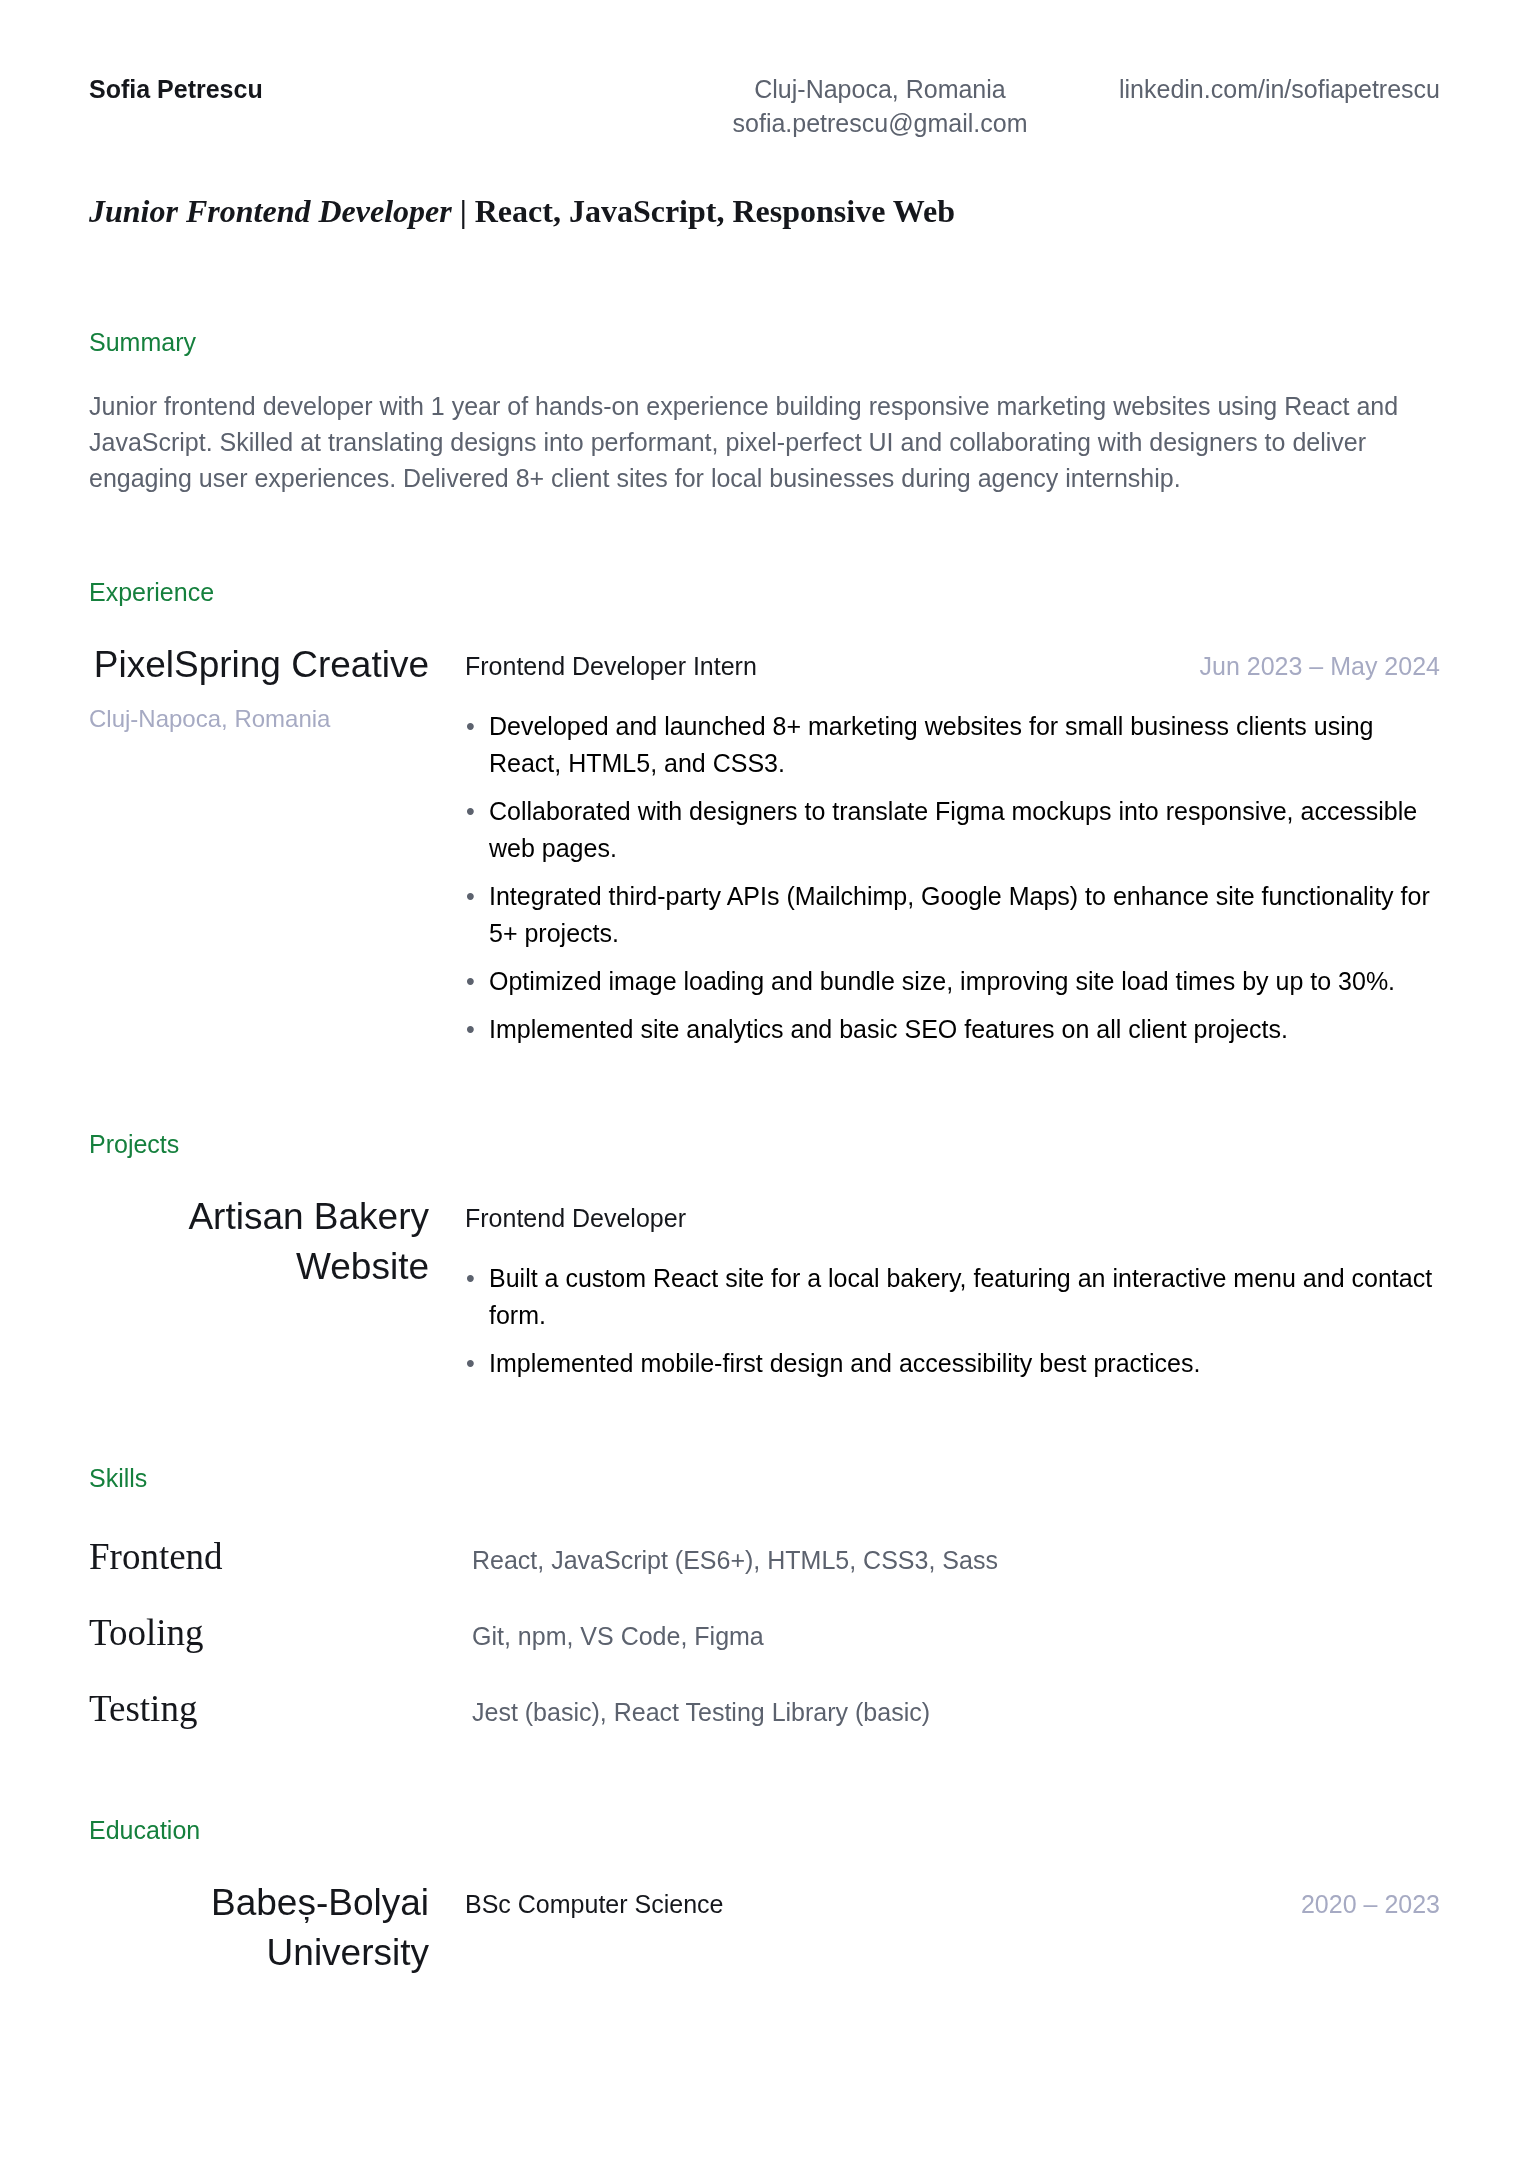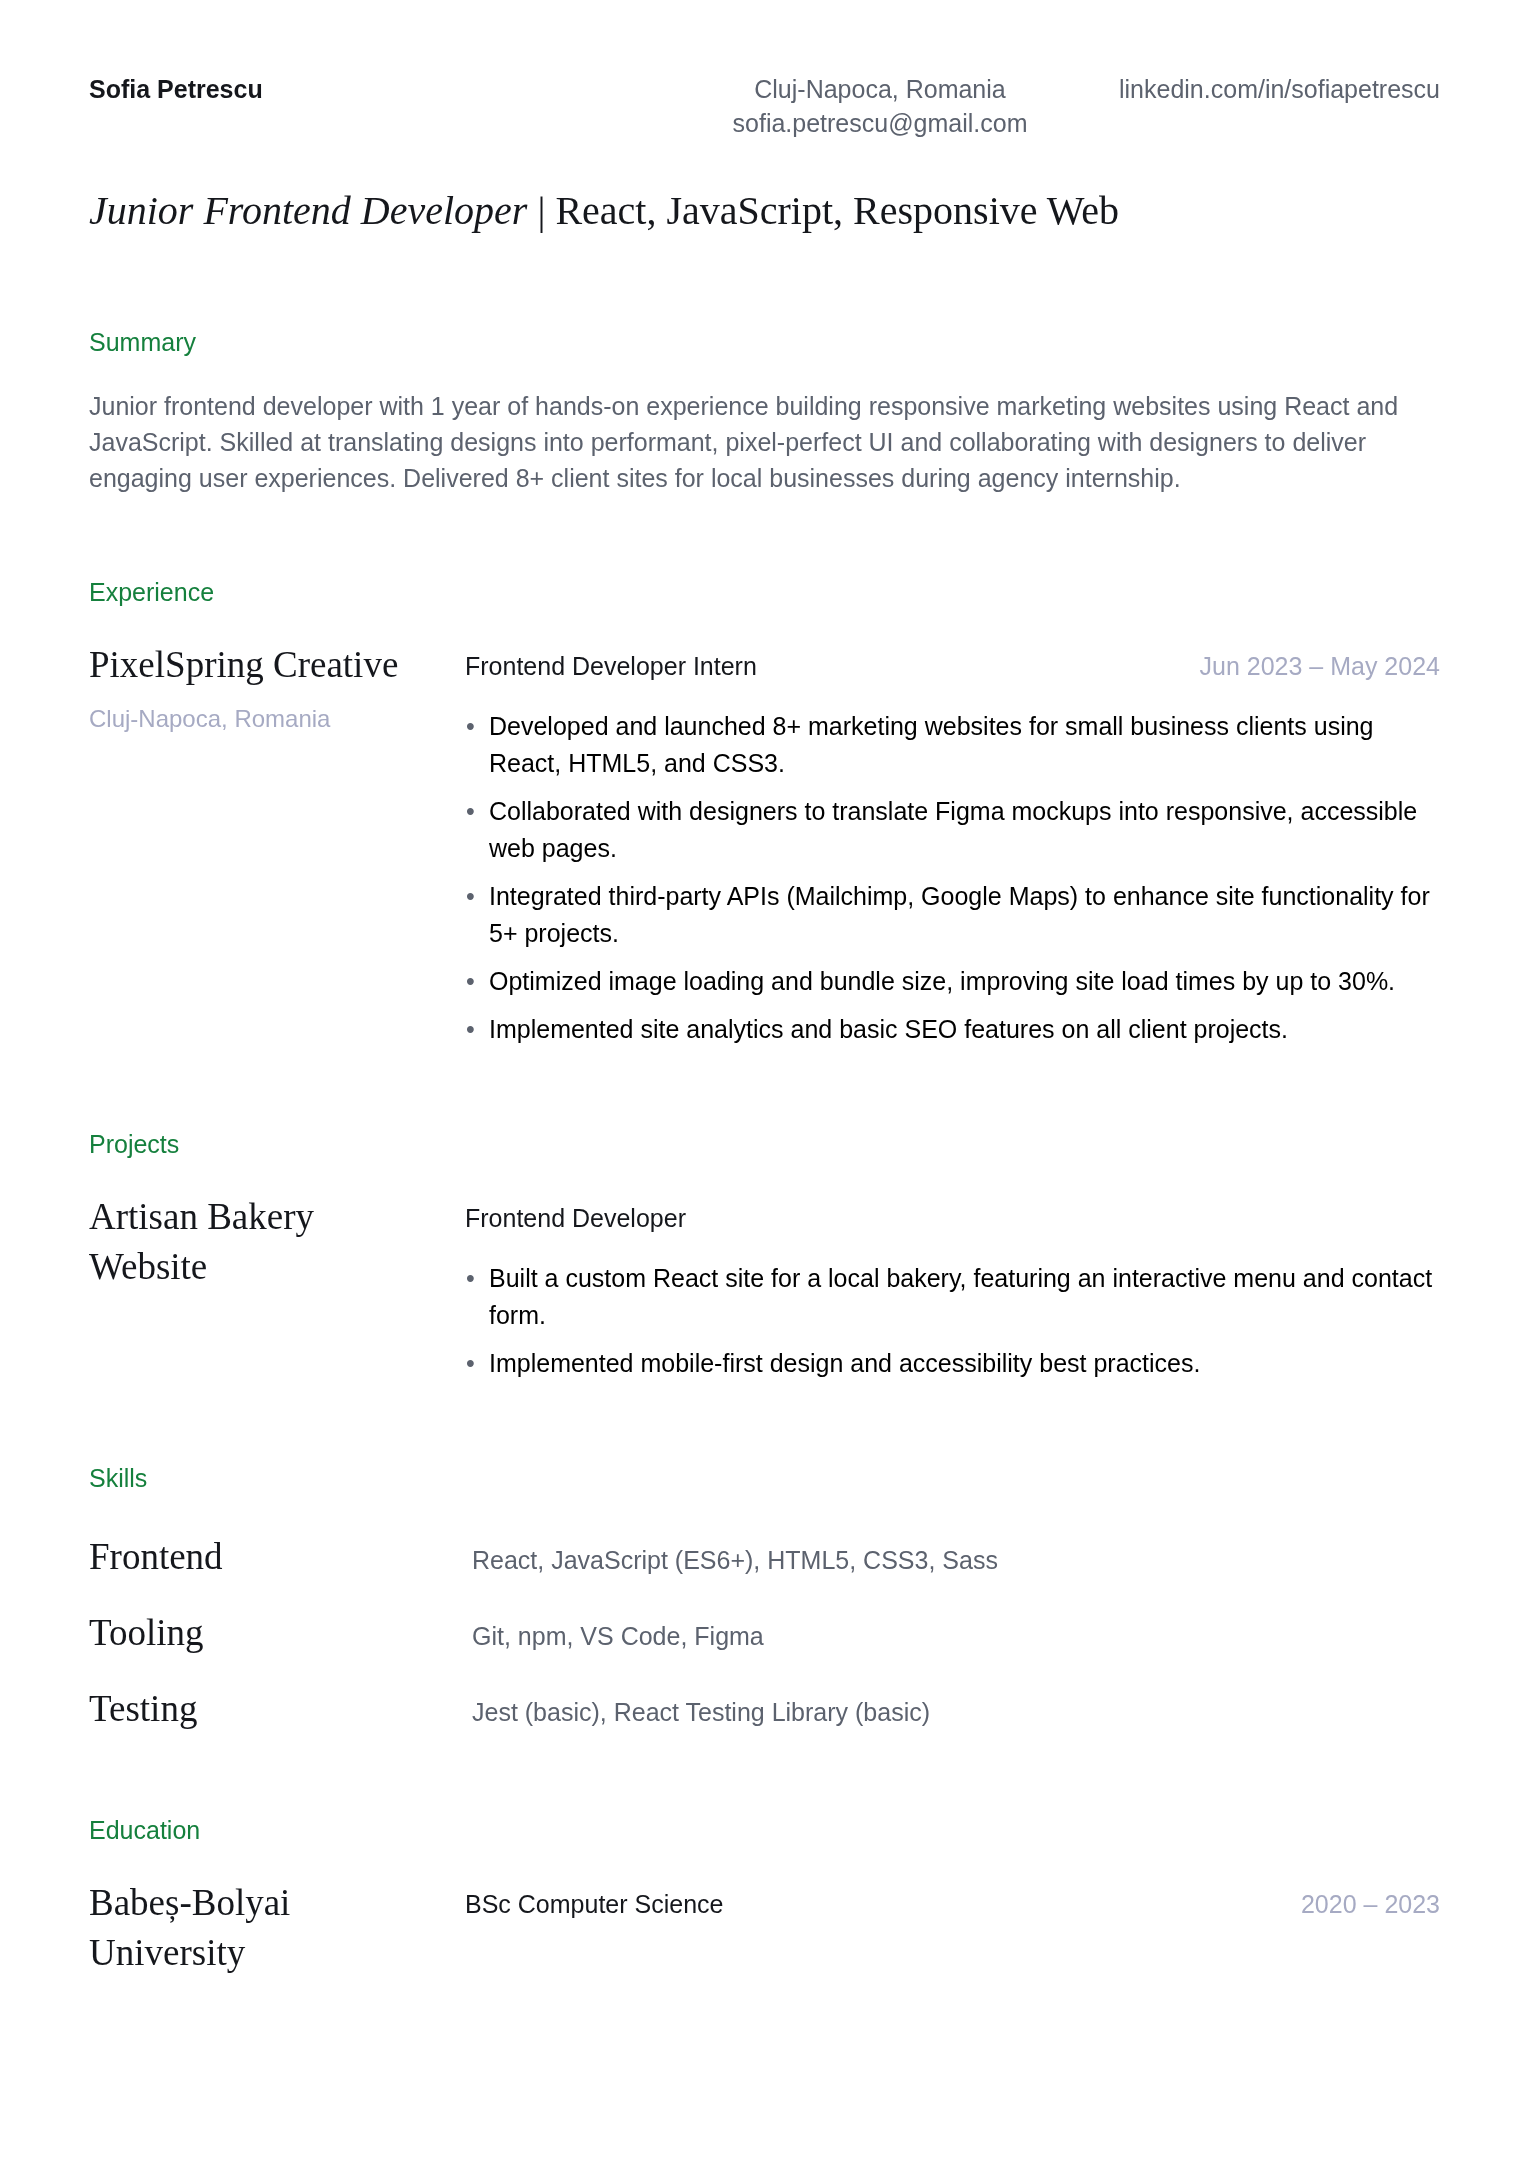--- a/index.html
+++ b/index.html
@@ -35,24 +35,24 @@
     text-align: right;
     font-size: 25px;
     line-height: 34px;
     color: #5c626e;
   }
 
   
   .doc-title {
     margin-top: 44px;
     font-family: "Liberation Serif", serif;
-    font-size: 40px;
+    font-size: 32px;
     line-height: 54px;
     color: #15171c;
-    font-weight: 400;
+    font-weight: 700;
   }
   .doc-title .role-italic { font-style: italic; }
 
   
   .section { margin-top: 78px; }
   .section.first { margin-top: 86px; }
   .section-label {
     font-size: 25px;
     line-height: 36px;
     color: #15803d;
@@ -67,25 +67,26 @@
   .section.summary-section { margin-bottom: 24px; }
 
   
   .entry {
     display: grid;
     grid-template-columns: 340px 1fr;
     column-gap: 36px;
     margin-top: 30px;
   }
   .entry-heading {
-    font-family: Liberation Serif, serif;
+    font-family: Liberation Sans, sans-serif;
     font-size: 37px;
     line-height: 50px;
     color: #15171c;
     font-weight: 400;
+    text-align: right;
   }
   .entry-sub {
     margin-top: 12px;
     font-size: 24px;
     line-height: 34px;
     color: #a6aac3;
   }
   .entry-right { padding-top: 8px; }
   .role-row {
     display: flex;

